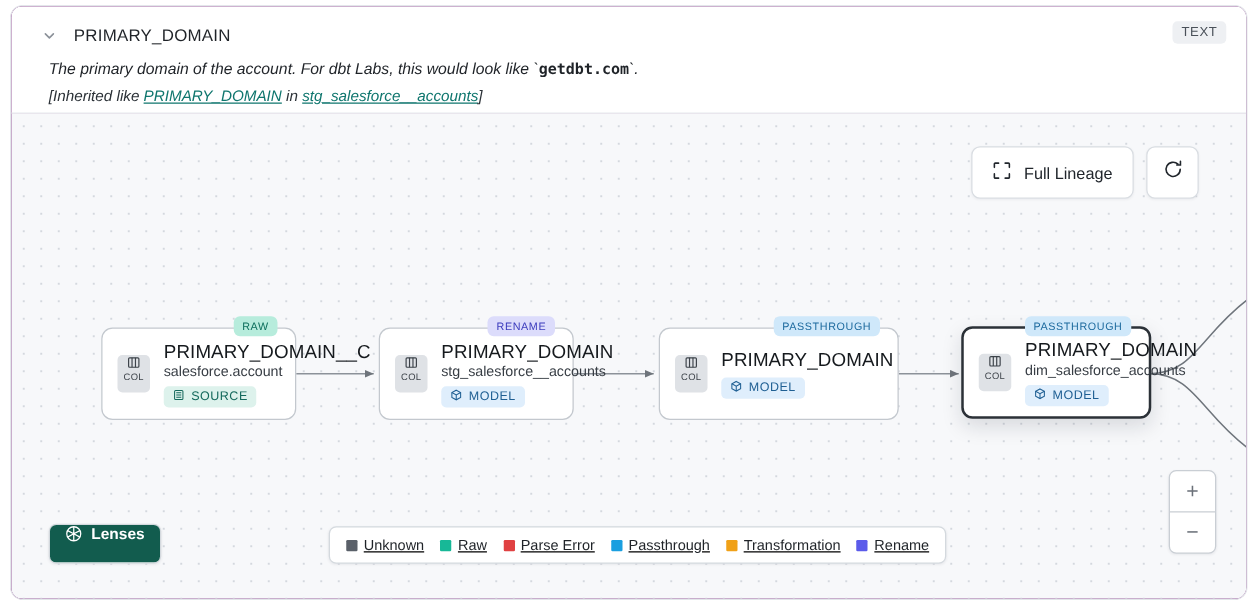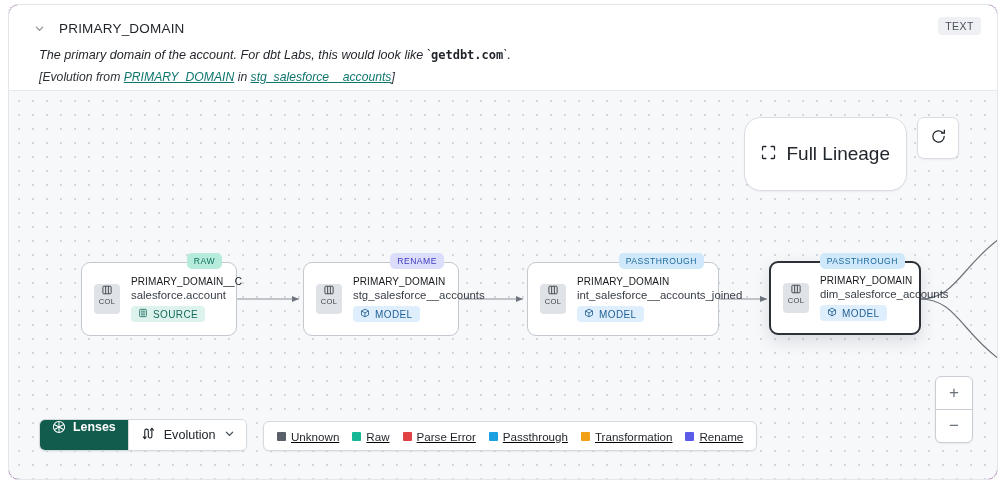--- a/index.html
+++ b/index.html
@@ -114,25 +114,25 @@
     right: 38px;
     top: 26px;
     display: flex;
     gap: 10px;
   }
   .btn-lineage {
     display: flex;
     align-items: center;
     gap: 10px;
     height: 40px;
-    padding: 16px 16px;
+    padding: 0 16px;
     background: #ffffff;
     border: 1px solid #d9dde2;
-    border-radius: 17px;
-    font-size: 19px;
+    border-radius: 7px;
+    font-size: 13px;
     color: #21262c;
     cursor: pointer;
     box-shadow: 0 1px 2px rgba(16,24,40,.05);
   }
   .btn-refresh {
     width: 40px;
     height: 40px;
     background: #ffffff;
     border: 1px solid #d9dde2;
     border-radius: 7px;
@@ -195,21 +195,21 @@
     flex: 0 0 auto;
     margin-right: 11px;
   }
   .col-chip .lbl {
     font-size: 7.5px;
     color: #3d434a;
     letter-spacing: .3px;
   }
   .node-body { display: flex; flex-direction: column; gap: 2px; }
   .node-title {
-    font-size: 10px;
+    font-size: 15px;
     color: #15191d;
     letter-spacing: .1px;
   }
   .node-sub {
     font-size: 11.4px;
     color: #373d44;
   }
   .kind-badge {
     margin-top: 3px;
     align-self: flex-start;
@@ -311,21 +311,21 @@
         </span>
         <span class="hdr-title">PRIMARY_DOMAIN</span>
       </div>
       <div class="text-badge">TEXT</div>
 
       <div class="desc">
         <span>The primary domain of the account. For dbt Labs, this would look like `</span><code>getdbt.com</code><span>`.</span>
       </div>
 
       <div class="inherit">
-        <span>[Evolution from </span><a href="#">PRIMARY_DOMAIN</a><span> in </span><a href="#">stg_salesforce__accounts</a><span>]</span>
+        <span>[Inherited like </span><a href="#">PRIMARY_DOMAIN</a><span> in </span><a href="#">stg_salesforce__accounts</a><span>]</span>
       </div>
     </div>
 
     <div class="canvas">
 
       <svg class="edges" width="990" height="390">
         <defs>
           <marker id="arr" markerWidth="7" markerHeight="7" refX="6" refY="3.2" orient="auto">
             <path d="M0,0.6 L6,3.2 L0,5.8 z" fill="#6f757c"></path>
           </marker>
@@ -411,21 +411,20 @@
         <div class="type-badge tb-pass">PASSTHROUGH</div>
         <div class="col-chip">
           <svg width="12" height="12" viewBox="0 0 14 14" fill="none" stroke="#3d434a" stroke-width="1.1">
             <rect x="2.2" y="2.6" width="9.6" height="8.8" rx="1"></rect>
             <path d="M5.4 2.6v8.8M8.6 2.6v8.8"></path>
           </svg>
           <span class="lbl">COL</span>
         </div>
         <div class="node-body">
           <span class="node-title">PRIMARY_DOMAIN</span>
-          <span class="node-sub">int_salesforce__accounts_joined</span>
           <span class="kind-badge kind-model">
             <span>
               <svg width="10" height="10" viewBox="0 0 12 12" fill="none" stroke="#1f5f93" stroke-width="1">
                 <path d="M6 1.4 10.2 3.6v4.8L6 10.6 1.8 8.4V3.6z"></path>
                 <path d="M1.8 3.6 6 5.9l4.2-2.3M6 5.9v4.7"></path>
               </svg>
             </span>
             <span>MODEL</span>
           </span>
         </div>
@@ -463,35 +462,20 @@
       <div class="lenses-group">
         <div class="lenses-btn">
           <span>
             <svg width="14" height="14" viewBox="0 0 16 16" fill="none" stroke="#ffffff" stroke-width="1.15">
               <circle cx="8" cy="8" r="6.4"></circle>
               <path d="M8 1.6 8 8 13.6 5.1M8 8 13.6 11.1M8 8 8 14.4M8 8 2.4 11.1M8 8 2.4 5.1"></path>
             </svg>
           </span>
           <span>Lenses</span>
         </div>
-        <div class="evo-btn">
-          <span>
-            <svg width="15" height="15" viewBox="0 0 16 16" fill="none" stroke="#21262c" stroke-width="1.2" stroke-linecap="round">
-              <path d="M4 13.2V5.2a1.9 1.9 0 0 1 3.8 0v5.6a1.9 1.9 0 0 0 3.8 0V2.6"></path>
-              <path d="M2.5 11.6 4 13.4l1.5-1.8"></path>
-              <path d="M10.1 4.3 11.7 2.5l1.6 1.8"></path>
-            </svg>
-          </span>
-          <span>Evolution</span>
-          <span>
-            <svg width="11" height="11" viewBox="0 0 12 12" fill="none" stroke="#4a5159" stroke-width="1.3" stroke-linecap="round">
-              <path d="M2.6 4.6 6 8 9.4 4.6"></path>
-            </svg>
-          </span>
-        </div>
       </div>
 
       <div class="legend">
         <span class="leg-item">
           <span class="leg-sw" style="background: rgb(90, 96, 105);"></span>
           <span class="leg-txt">Unknown</span>
         </span>
         <span class="leg-item">
           <span class="leg-sw" style="background: rgb(23, 184, 151);"></span>
           <span class="leg-txt">Raw</span>

